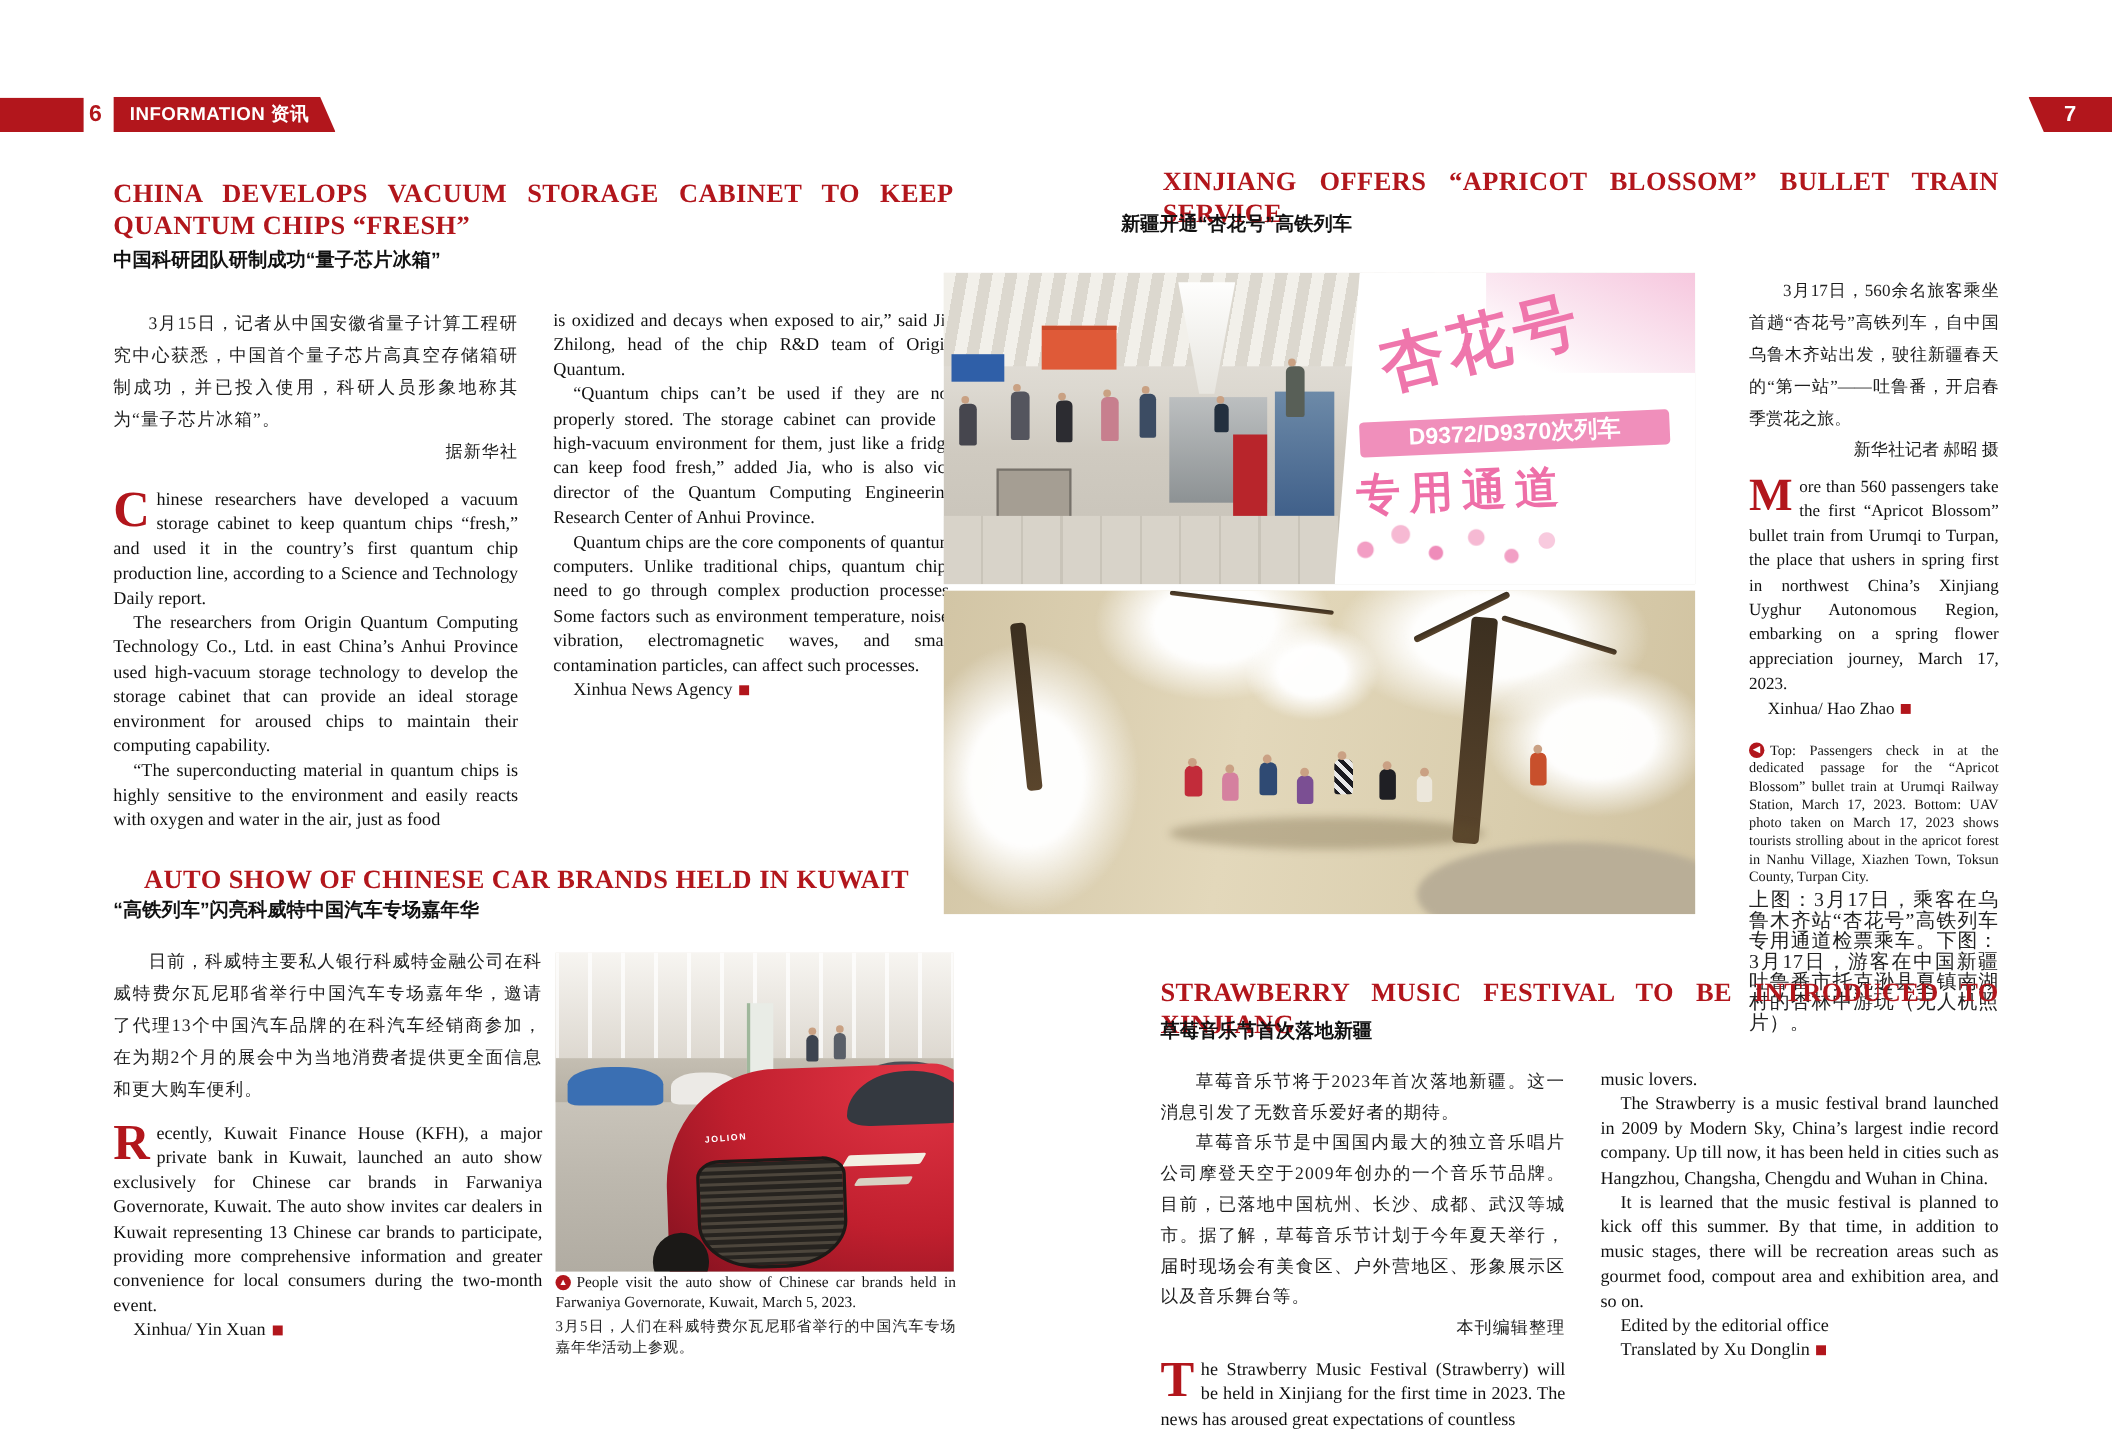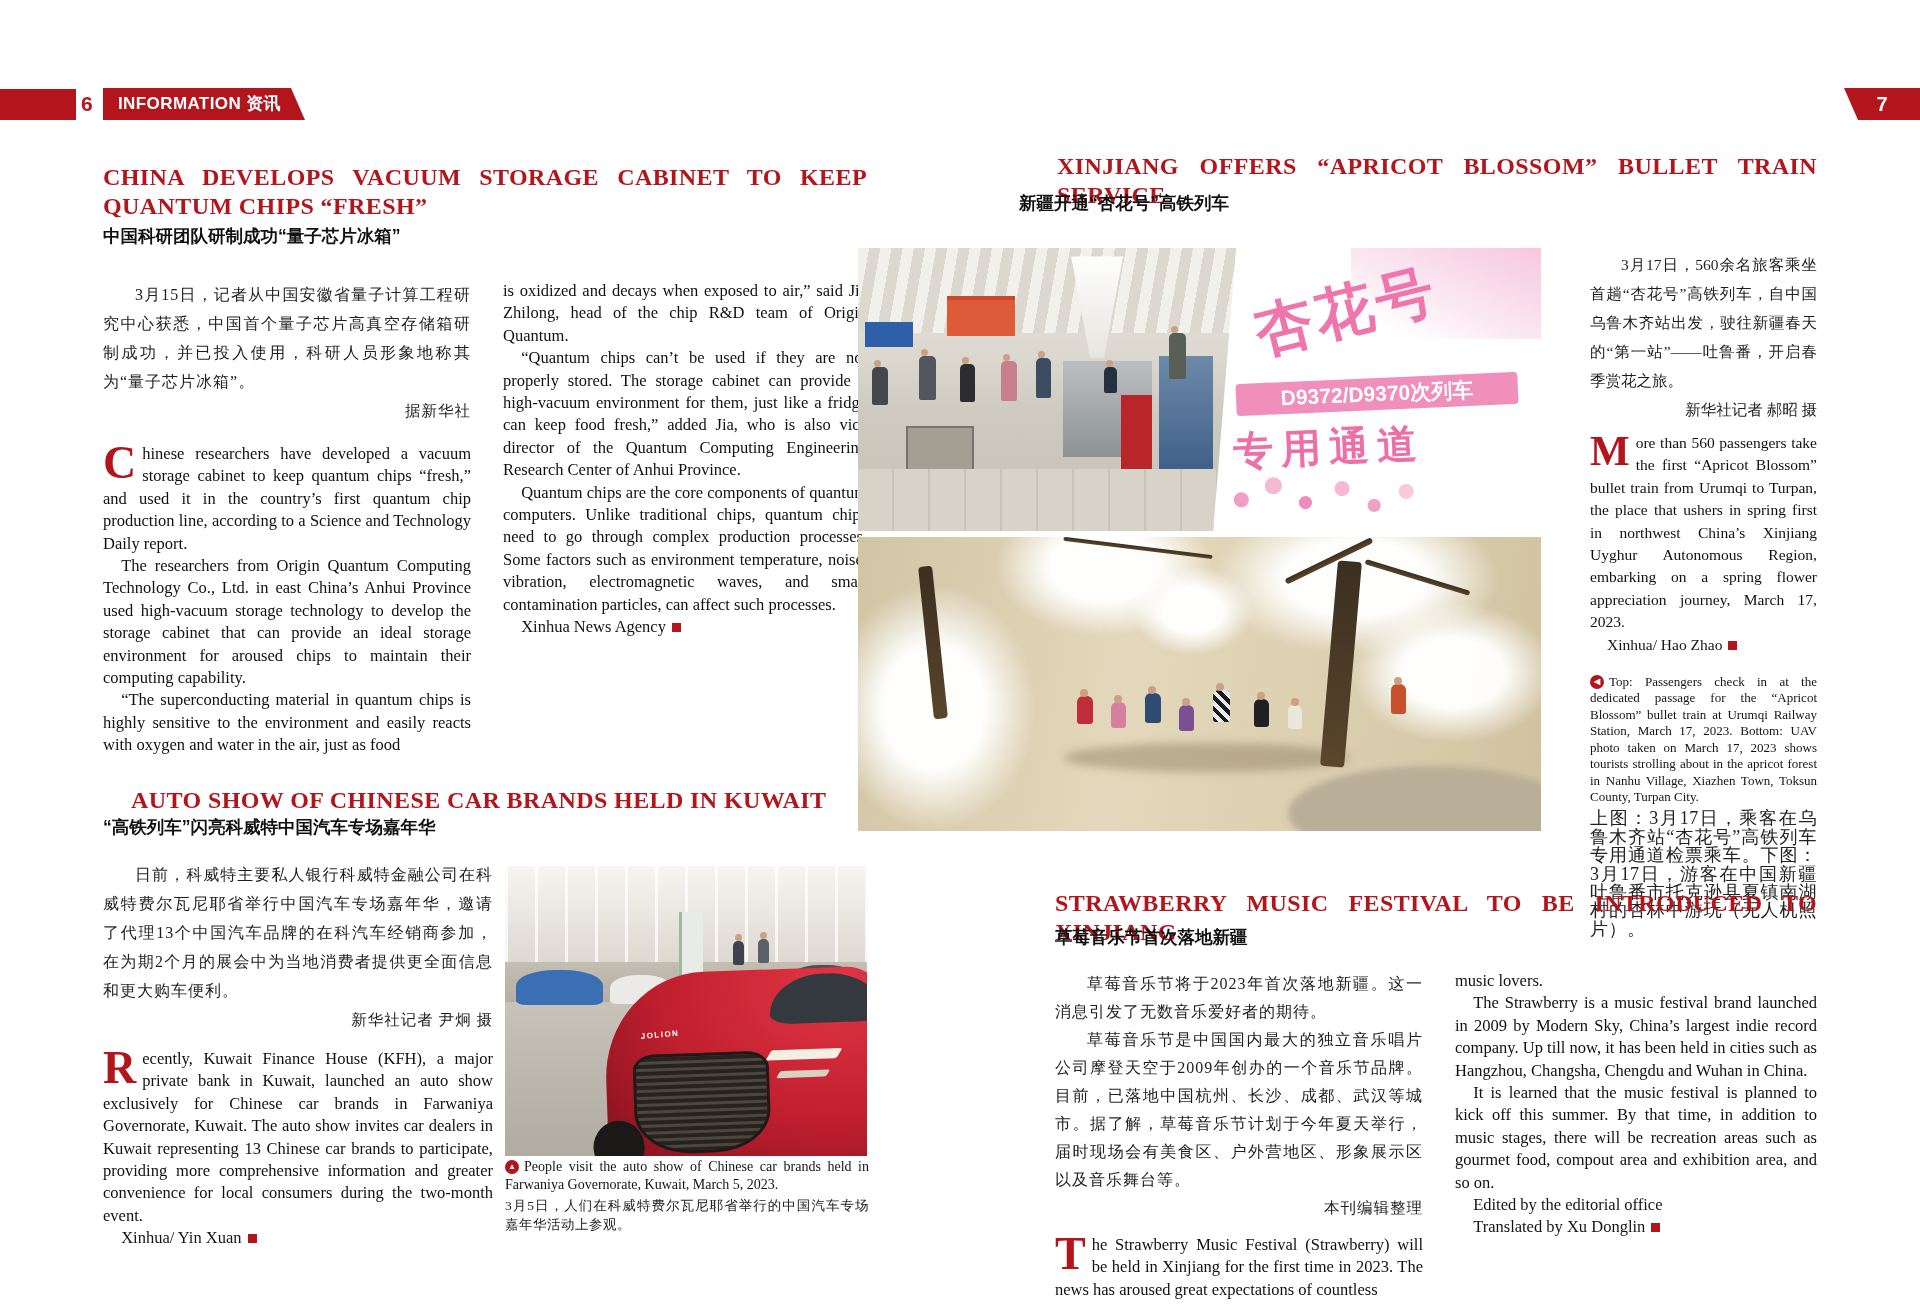--- a/index.html
+++ b/index.html
@@ -156,21 +156,20 @@
       <p class="en ind">Quantum chips are the core components of quantum computers. Unlike traditional chips, quantum chips need to go through complex production processes. Some factors such as environment temperature, noise, vibration, electromagnetic waves, and small contamination particles, can affect such processes.</p>
       <p class="encredit"><span>Xinhua News Agency</span><span class="endmark"></span></p>
     </div>
   </div>
 
   <div class="abs atitle" style="left:103px;top:786px;width:764px;margin-left:28px;">AUTO SHOW OF CHINESE CAR BRANDS HELD IN KUWAIT</div>
   <div class="abs subcn" style="left:103px;top:815px;">“高铁列车”闪亮科威特中国汽车专场嘉年华</div>
 
   <div class="abs" style="left:103px;top:860px;width:390px;">
     <p class="cn">日前，科威特主要私人银行科威特金融公司在科威特费尔瓦尼耶省举行中国汽车专场嘉年华，邀请了代理13个中国汽车品牌的在科汽车经销商参加，在为期2个月的展会中为当地消费者提供更全面信息和更大购车便利。</p>
-    <p class="cncredit">新华社记者 尹炯 摄</p>
     <div style="height:14px;"></div>
     <p class="en"><span class="dropcap">R</span><span>ecently, Kuwait Finance House (KFH), a major private bank in Kuwait, launched an auto show exclusively for Chinese car brands in Farwaniya Governorate, Kuwait. The auto show invites car dealers in Kuwait representing 13 Chinese car brands to participate, providing more comprehensive information and greater convenience for local consumers during the two-month event.</span></p>
     <p class="encredit"><span>Xinhua/ Yin Xuan</span><span class="endmark"></span></p>
   </div>
 
   <div class="photo ph-kuwait">
     <div class="kw-ceil"></div>
     <div class="kw-wall"></div>
     <div class="kw-car-blue"></div>
     <div class="kw-car-white"></div>

